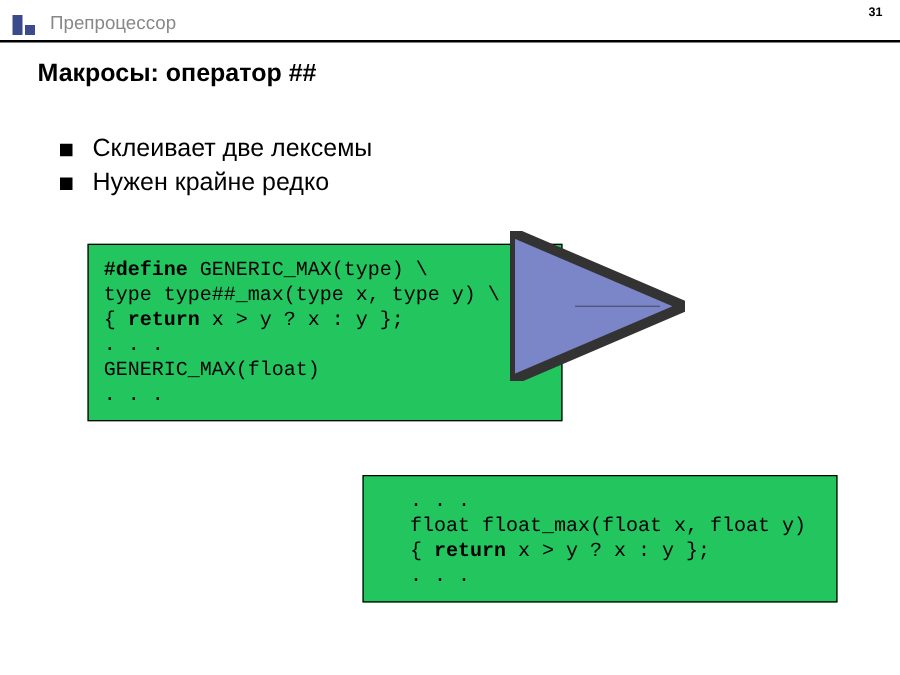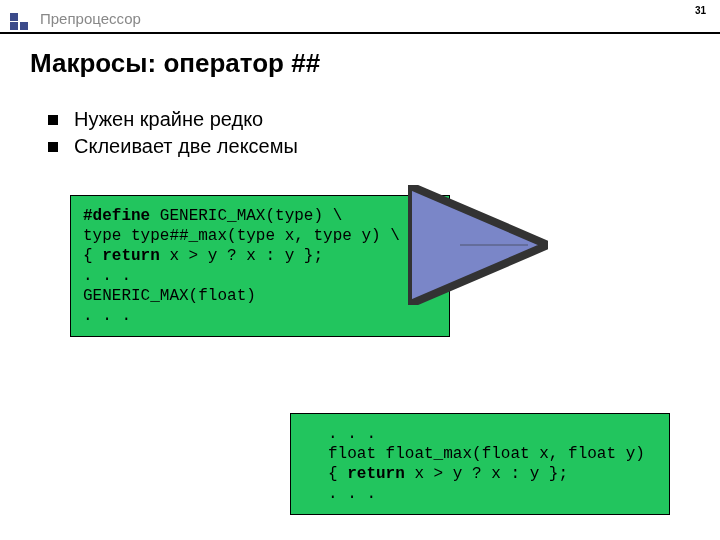--- a/index.html
+++ b/index.html
@@ -56,21 +56,21 @@
     position: absolute;
     top: 5px;
     right: 14px;
     font-size: 10px;
     font-weight: bold;
   }
   .title {
     position: absolute;
     left: 30px;
     top: 48px;
-    font-size: 26px;
+    font-size: 20px;
     font-weight: bold;
   }
   .bullets {
     position: absolute;
     left: 48px;
     top: 108px;
   }
   .bullets .row {
     display: flex;
     align-items: center;
@@ -100,21 +100,21 @@
   .codebox .kw {
     font-weight: bold;
   }
   #box1 {
     left: 70px;
     top: 195px;
     width: 380px;
   }
   #box2 {
     left: 290px;
-    top: 413px;
+    top: 380px;
     width: 380px;
     padding-left: 37px;
   }
   .arrow-svg {
     position: absolute;
     left: 410px;
     top: 230px;
     width: 130px;
     height: 60px;
     overflow: visible;
@@ -134,25 +134,25 @@
     <div class="header-line"></div>
   </div>
 
   <div class="page-number">31</div>
 
   <div class="title">Макросы: оператор ##</div>
 
   <div class="bullets">
     <div class="row">
       <div class="sq"></div>
-      <div class="txt">Нужен крайне редко</div>
+      <div class="txt">Склеивает две лексемы</div>
     </div>
     <div class="row">
       <div class="sq"></div>
-      <div class="txt">Склеивает две лексемы</div>
+      <div class="txt">Нужен крайне редко</div>
     </div>
   </div>
 
   <div id="box1" class="codebox"><span class="kw">#define</span><span> GENERIC_MAX(type) \</span>
 <span>type type##_max(type x, type y) \</span>
 <span>{ </span><span class="kw">return</span><span> x &gt; y ? x : y };</span>
 <span>. . .</span>
 <span>GENERIC_MAX(float)</span>
 <span>. . .</span></div>
 

